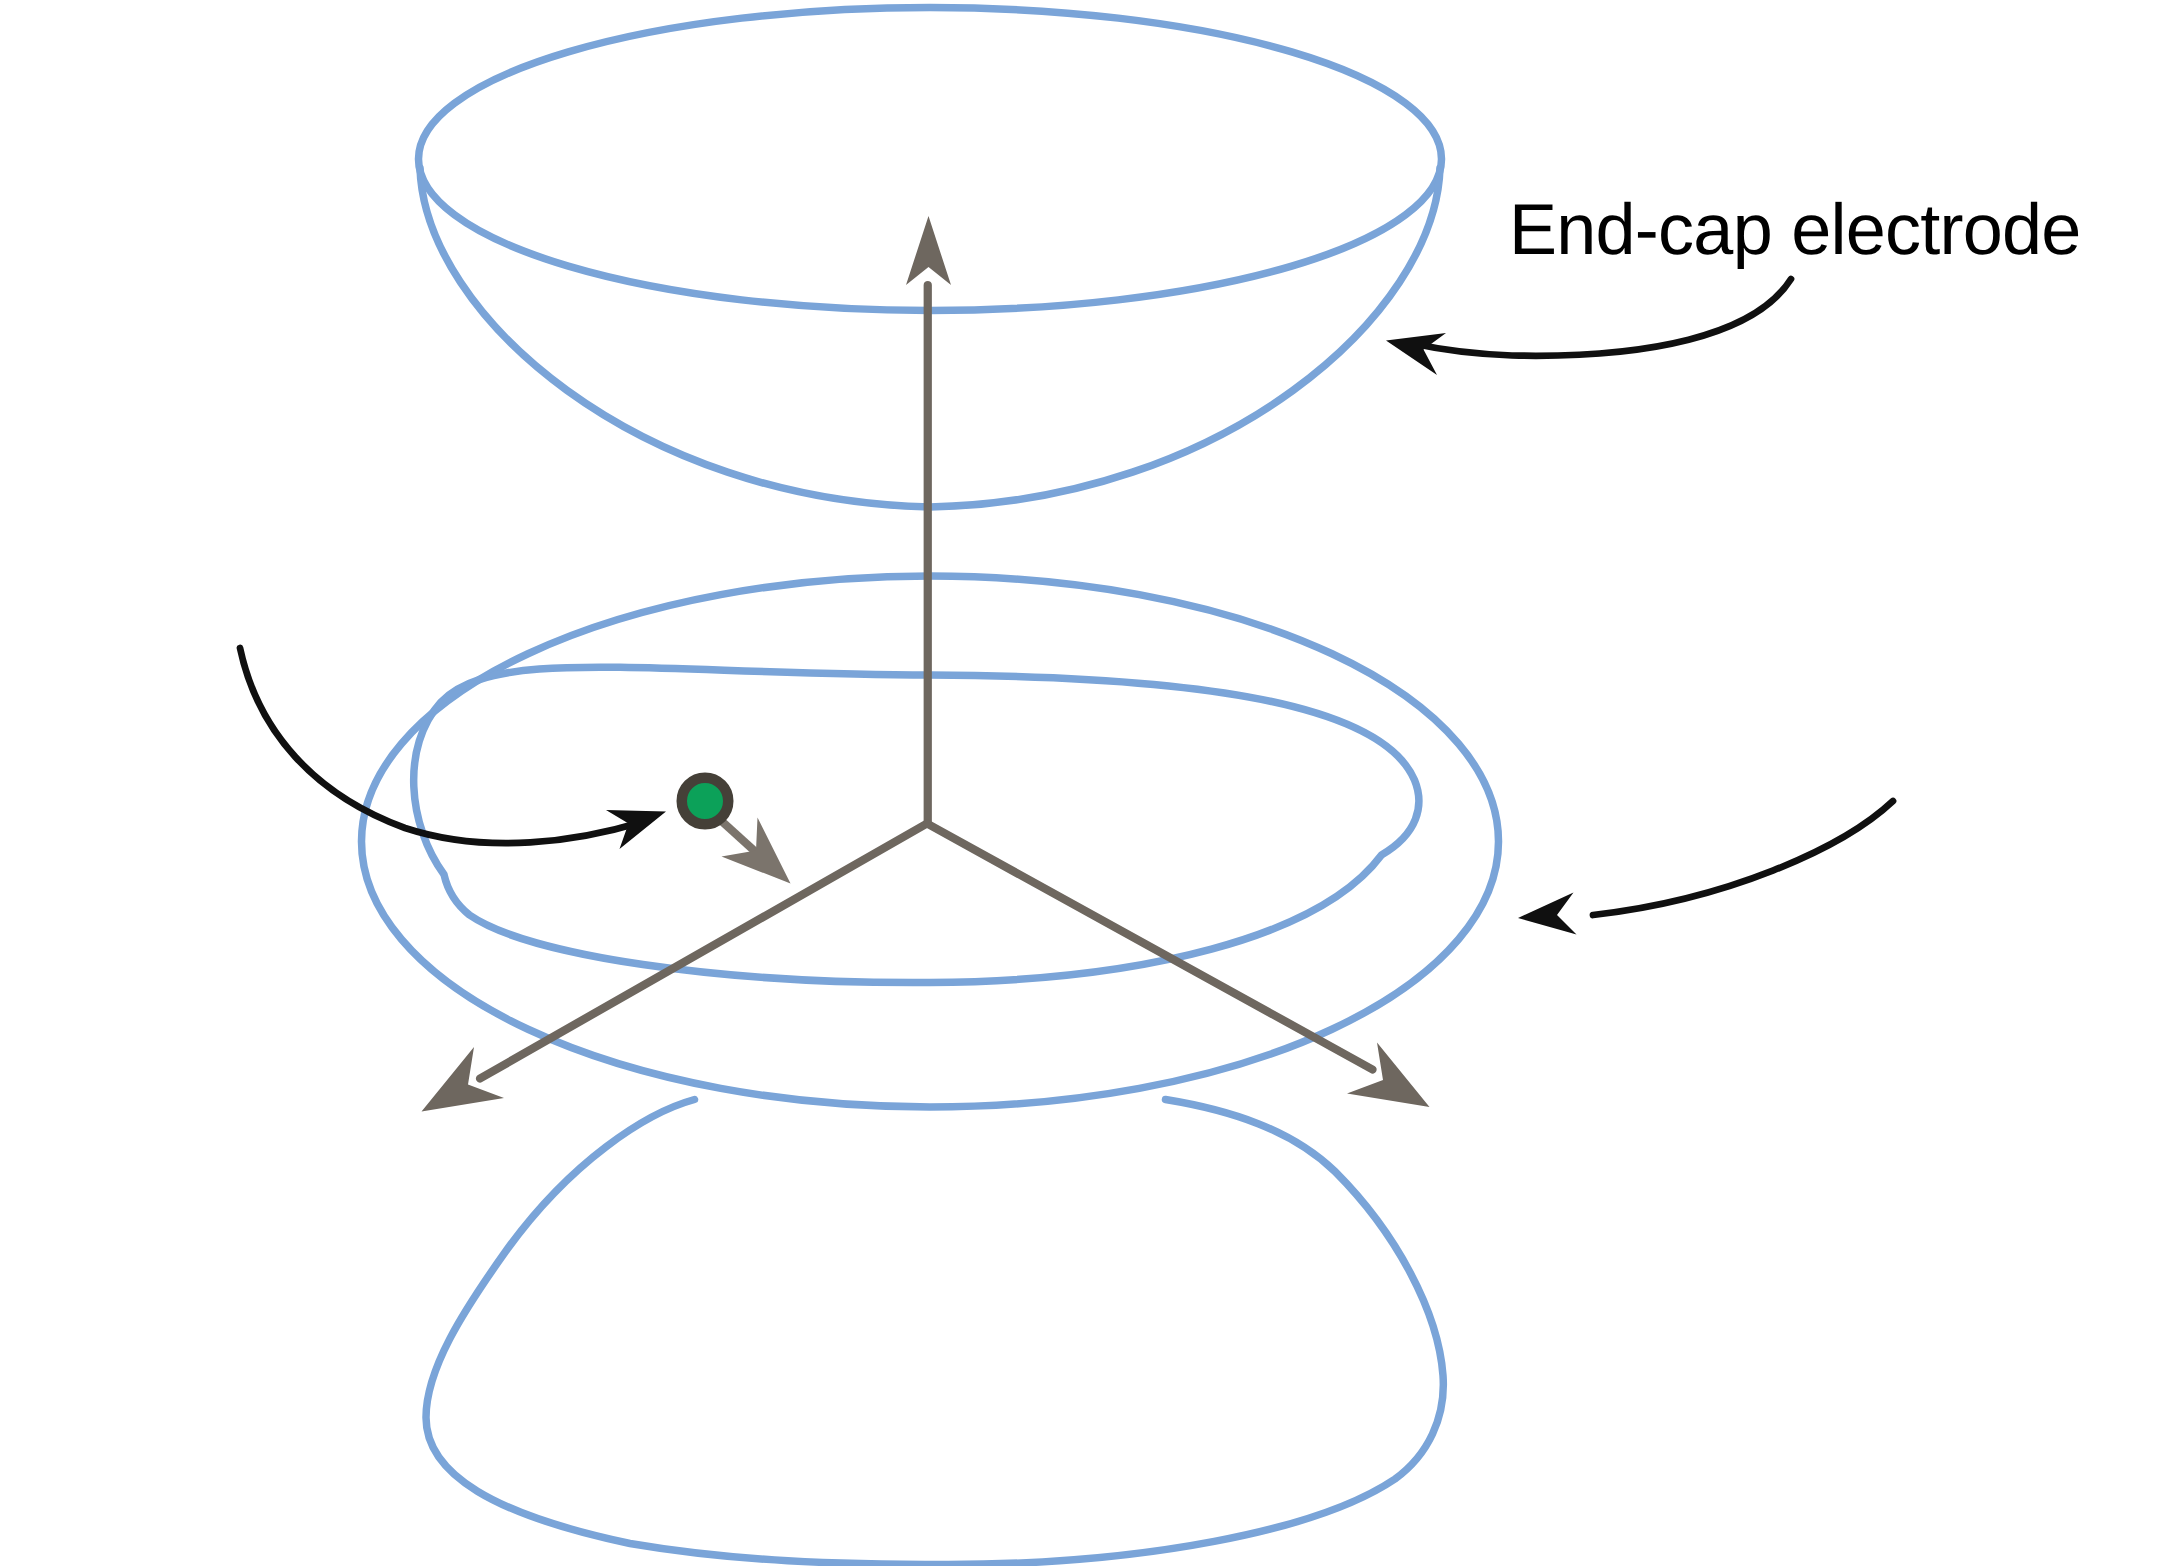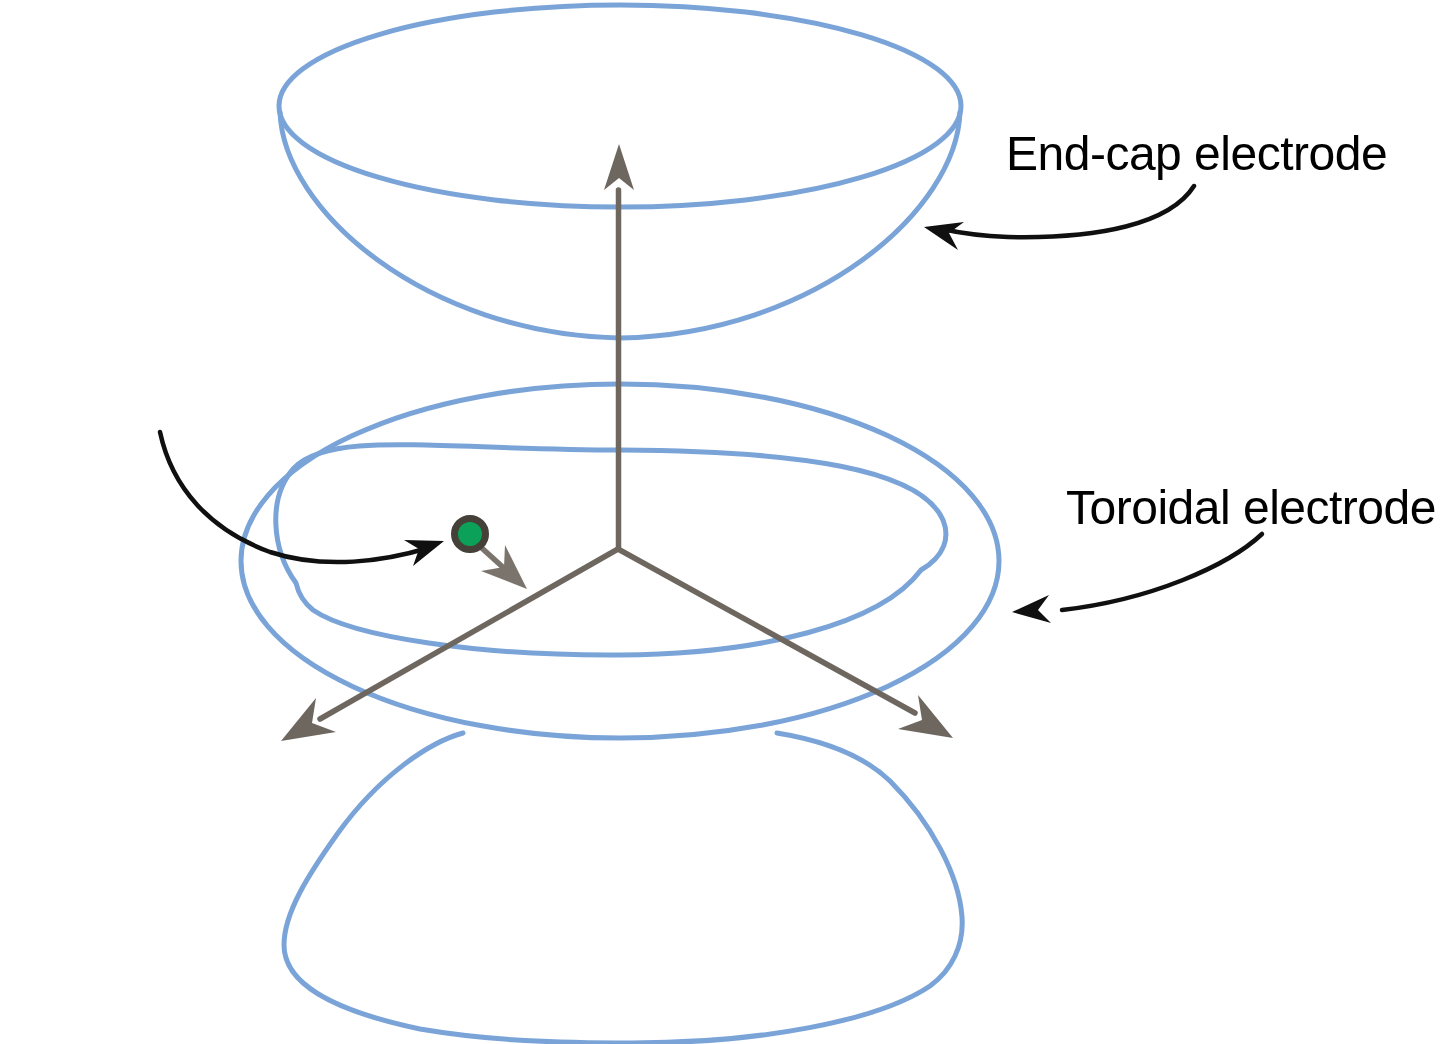--- a/index.html
+++ b/index.html
@@ -93,14 +93,13 @@
       </g>
       <polygon points="924,227 964,222 949,233 958,250" fill="#101010"></polygon>
       <polygon points="444,541 404,540 419,549 413,566" fill="#101010"></polygon>
       <polygon points="1012,612 1049,595 1038,610 1051,623" fill="#101010"></polygon>
     </g>
   </svg>
 
 
   <div id="label-end-cap" class="diagram-label">End-cap electrode</div>
 
-  <div id="label-toroidal" class="diagram-label">Toroidal electrode</div>
 </div>
 
 </body></html>

